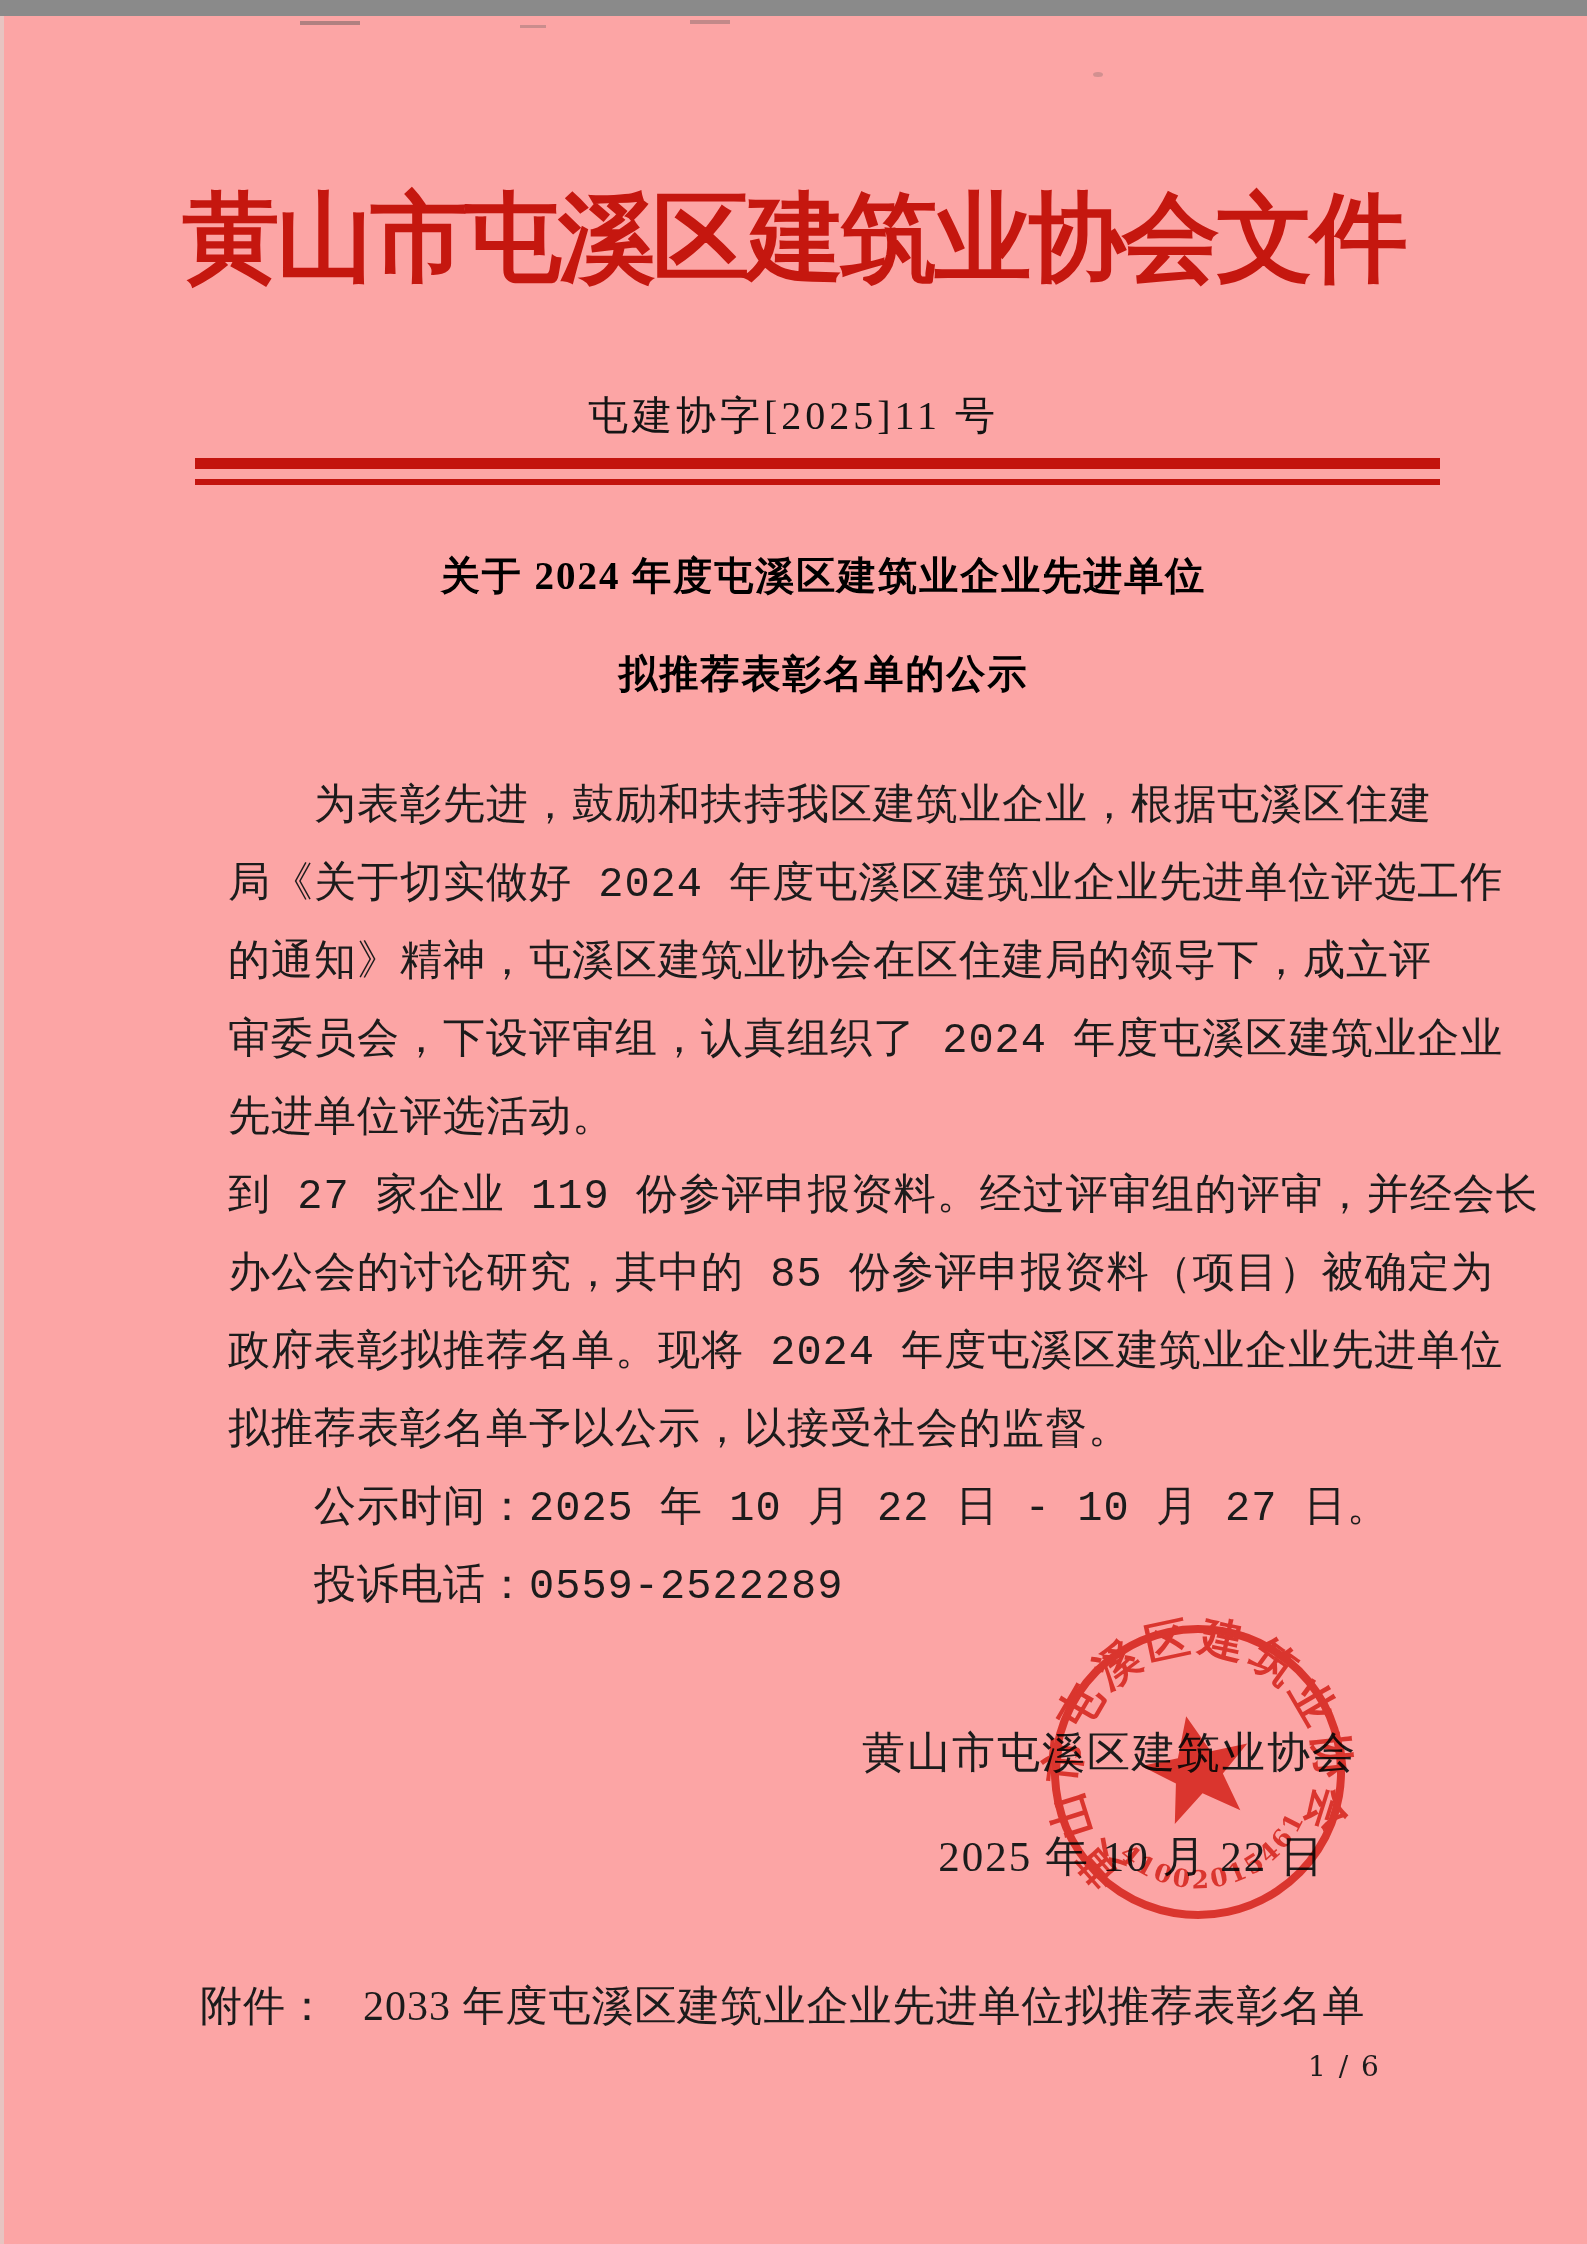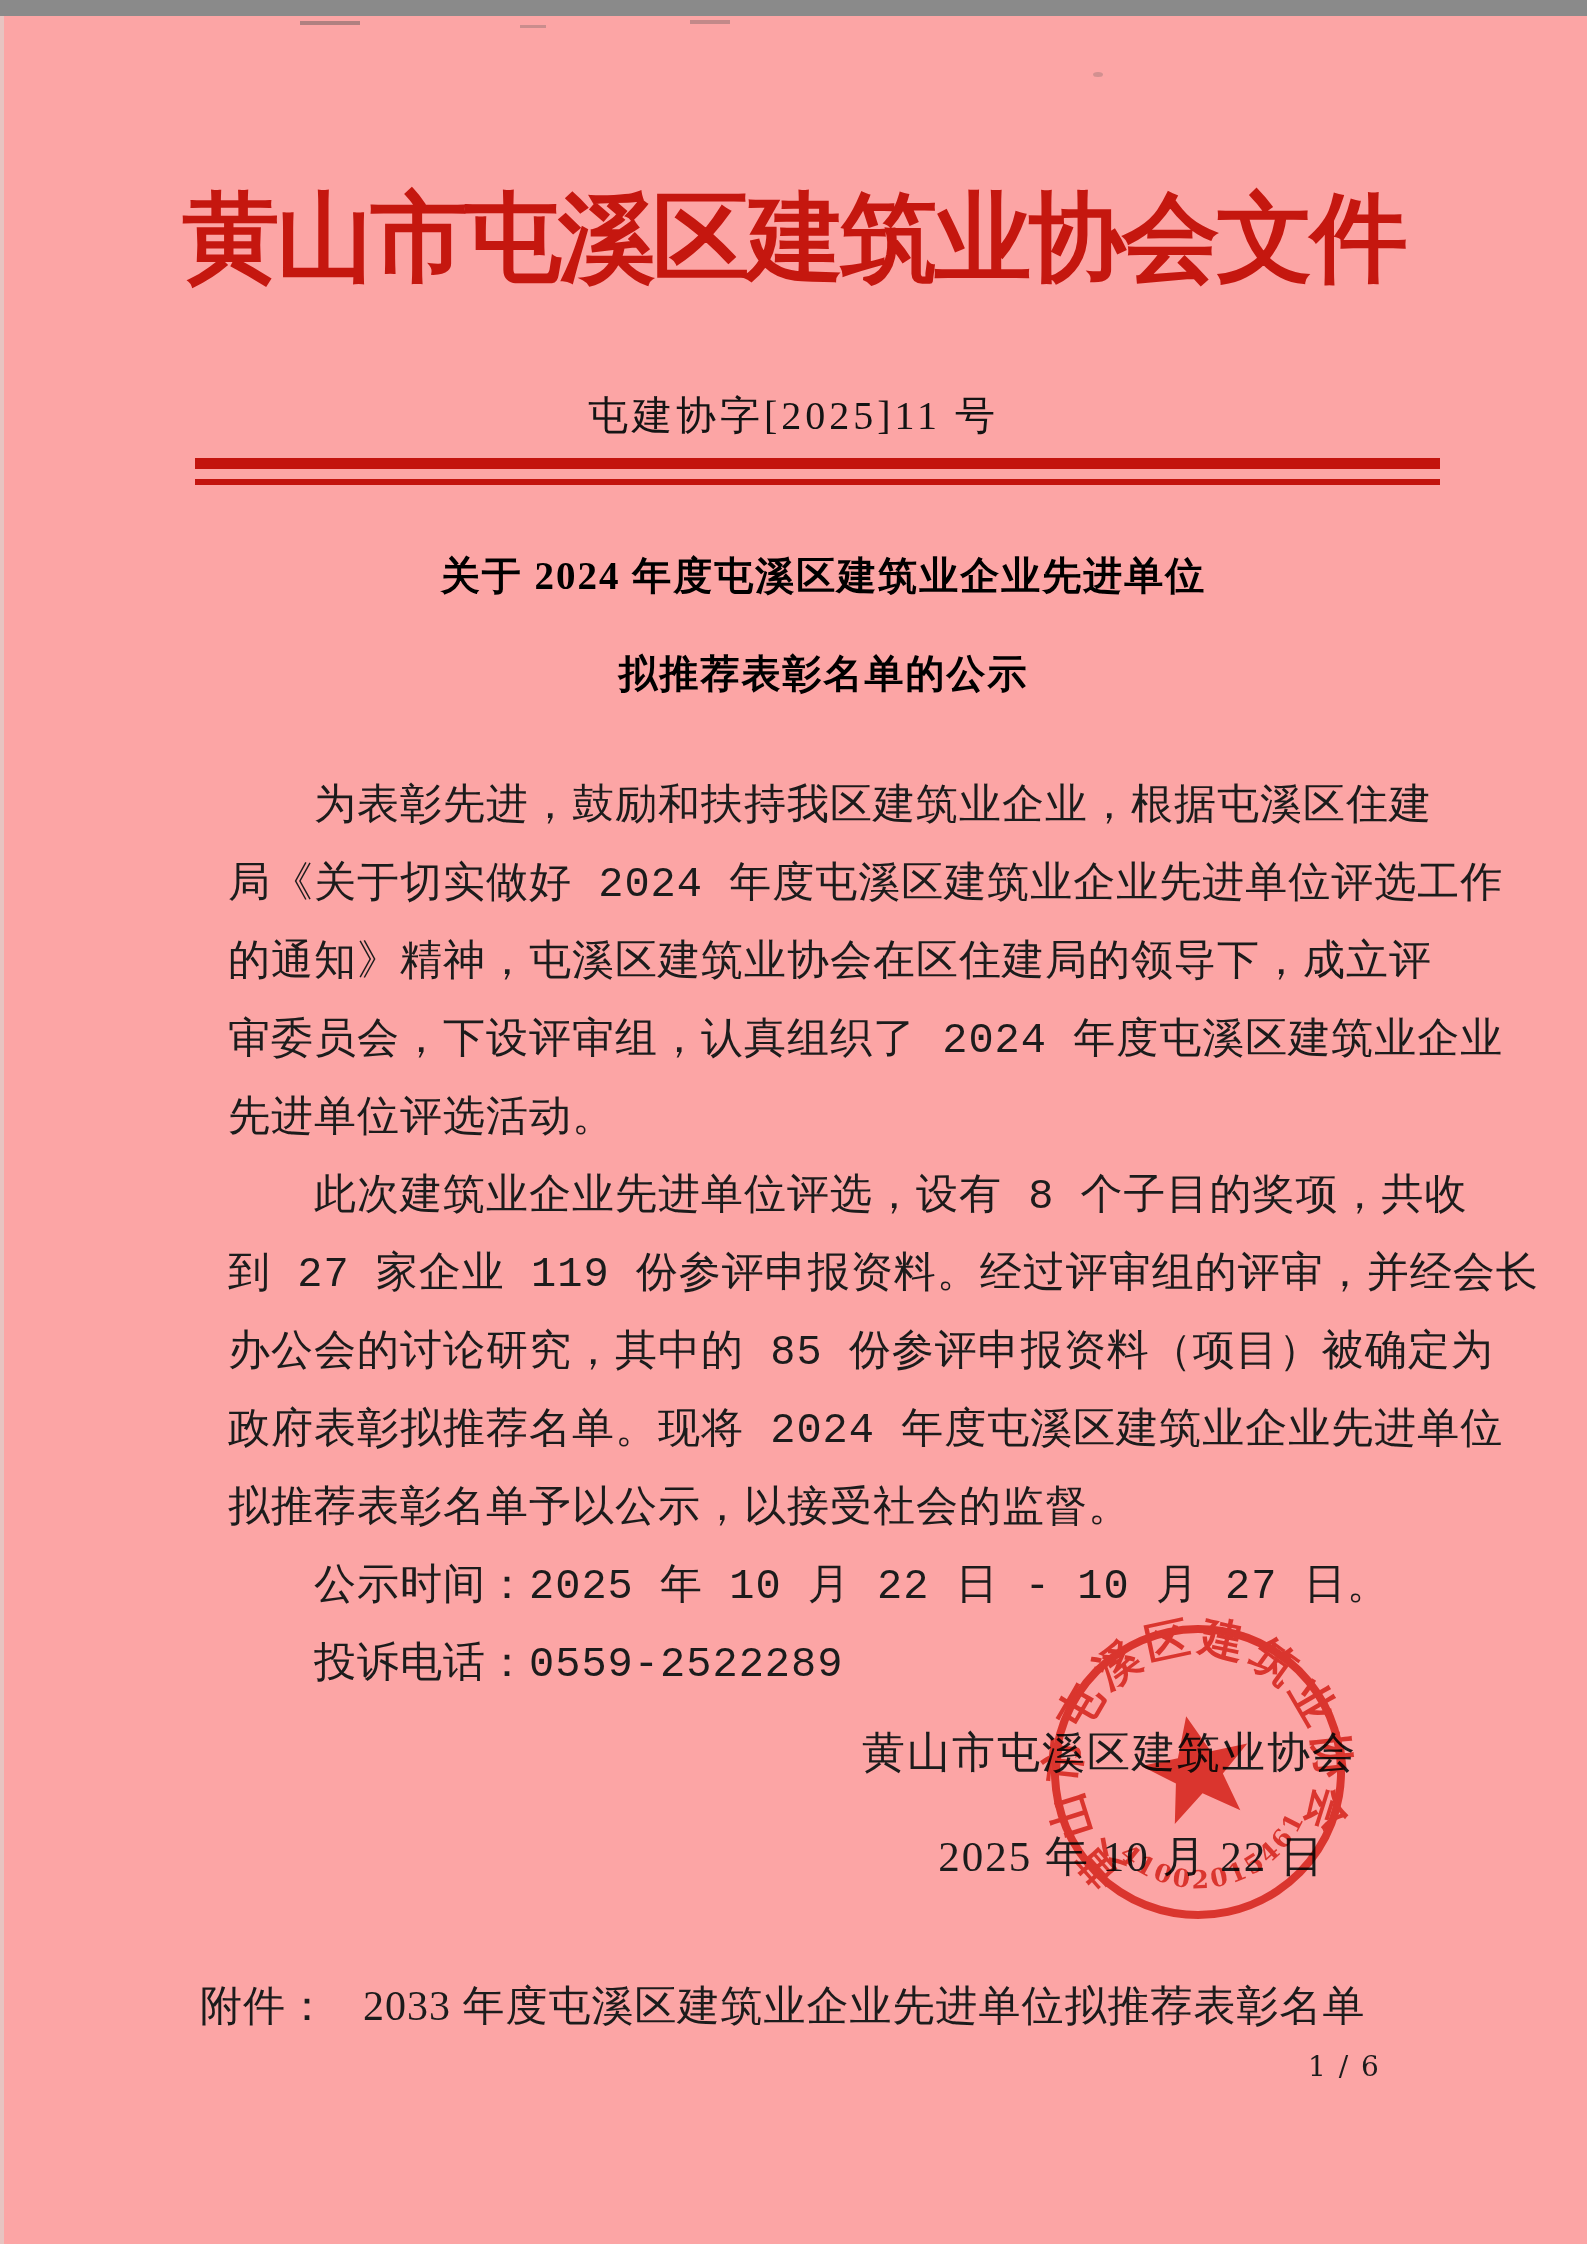--- a/index.html
+++ b/index.html
@@ -111,21 +111,20 @@
     <div>关于 2024 年度屯溪区建筑业企业先进单位</div>
     <div>拟推荐表彰名单的公示</div>
   </div>
 
   <div class="body-text">
     <div class="body-line">　　为表彰先进，鼓励和扶持我区建筑业企业，根据屯溪区住建</div>
     <div class="body-line">局《关于切实做好 2024 年度屯溪区建筑业企业先进单位评选工作</div>
     <div class="body-line">的通知》精神，屯溪区建筑业协会在区住建局的领导下，成立评</div>
     <div class="body-line">审委员会，下设评审组，认真组织了 2024 年度屯溪区建筑业企业</div>
     <div class="body-line">先进单位评选活动。</div>
-    <div class="body-line">　　此次建筑业企业先进单位评选，设有 8 个子目的奖项，共收</div>
     <div class="body-line">到 27 家企业 119 份参评申报资料。经过评审组的评审，并经会长</div>
     <div class="body-line">办公会的讨论研究，其中的 85 份参评申报资料（项目）被确定为</div>
     <div class="body-line">政府表彰拟推荐名单。现将 2024 年度屯溪区建筑业企业先进单位</div>
     <div class="body-line">拟推荐表彰名单予以公示，以接受社会的监督。</div>
     <div class="body-line">　　公示时间：2025 年 10 月 22 日 - 10 月 27 日。</div>
     <div class="body-line">　　投诉电话：0559-2522289</div>
   </div>
 
   <div class="sig-name">黄山市屯溪区建筑业协会</div>
   <div class="sig-date">2025 年 10 月 22 日</div>

